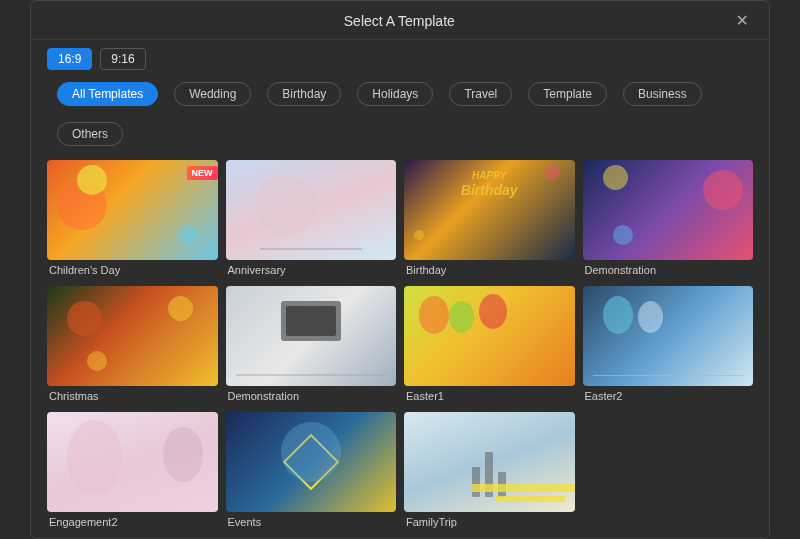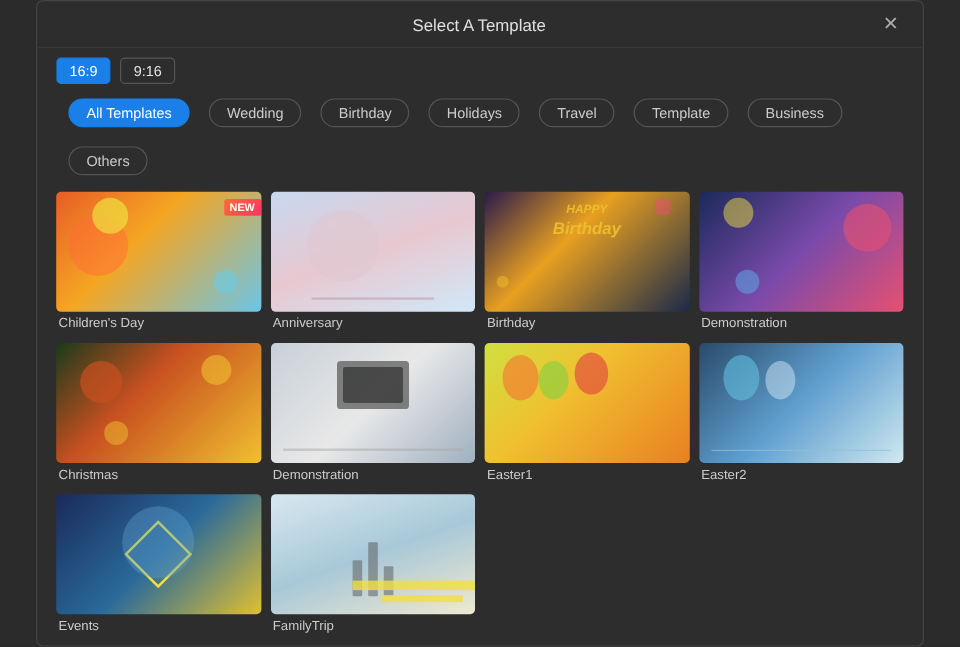--- a/index.html
+++ b/index.html
@@ -332,20 +332,29 @@
           <div class="thumb-inner">
             <div class="overlay-circle" style="width:30px;height:38px;background:#60c0e0;top:10px;left:20px;border-radius:50%;opacity:0.6;"></div>
             <div class="overlay-circle" style="width:25px;height:32px;background:#d0e8f8;top:15px;left:55px;border-radius:50%;opacity:0.5;"></div>
             <div style="position:absolute;bottom:10px;left:10px;right:10px;height:1px;background:#90c0d8;opacity:0.7;"></div>
           </div>
         </div>
         <span class="template-label">Easter2</span>
       </div>
 
 
+      <div class="template-item">
+        <div class="template-thumb t-engagement2">
+          <div class="thumb-inner">
+            <div class="overlay-circle" style="width:55px;height:75px;background:#e8c0d0;top:8px;left:20px;border-radius:50%;opacity:0.5;"></div>
+            <div class="overlay-circle" style="width:40px;height:55px;background:#d0a8c0;top:15px;right:15px;border-radius:50%;opacity:0.4;"></div>
+          </div>
+        </div>
+        <span class="template-label">Engagement2</span>
+      </div>
 
       <div class="template-item">
         <div class="template-thumb t-events">
           <div class="thumb-inner">
             <div class="diamond"></div>
             <div class="overlay-circle" style="width:60px;height:60px;background:#60a0d0;top:10px;left:50%;margin-left:-30px;opacity:0.4;"></div>
           </div>
         </div>
         <span class="template-label">Events</span>
       </div>

